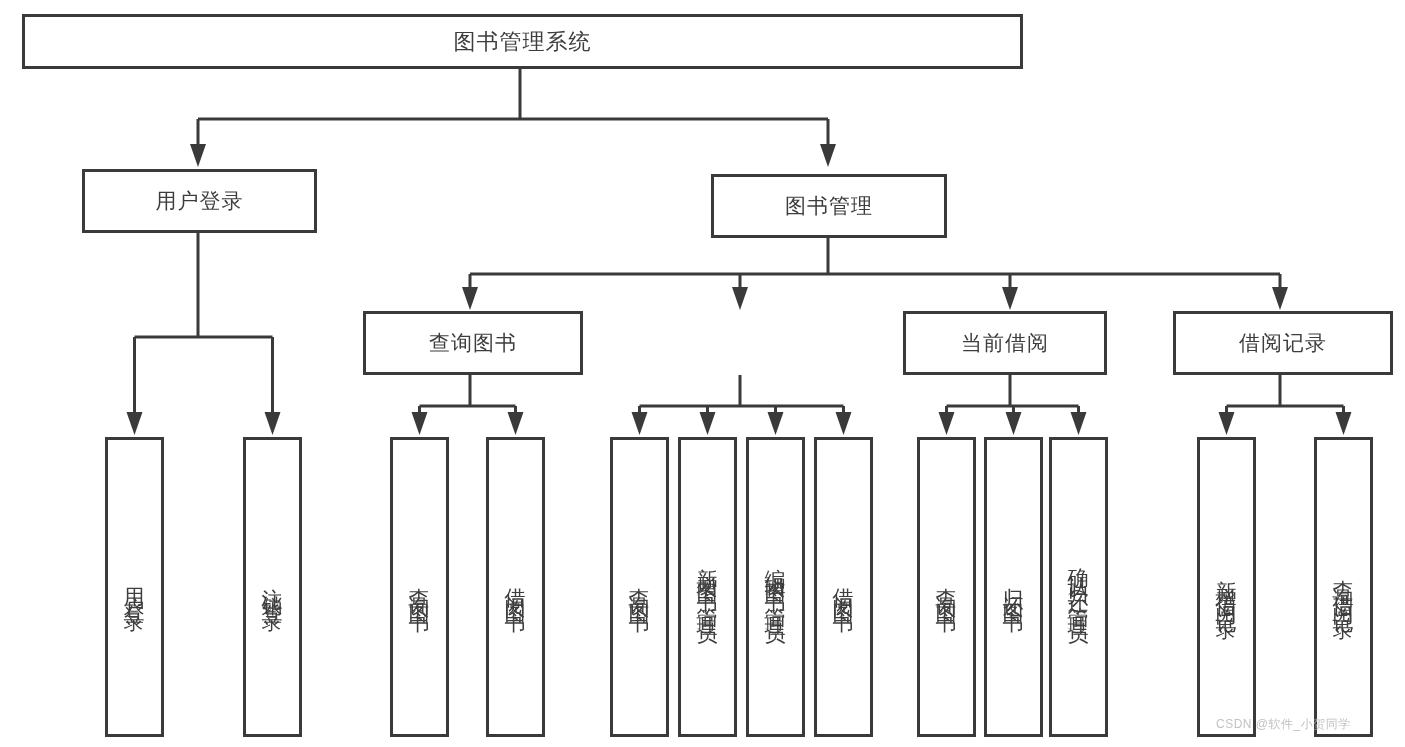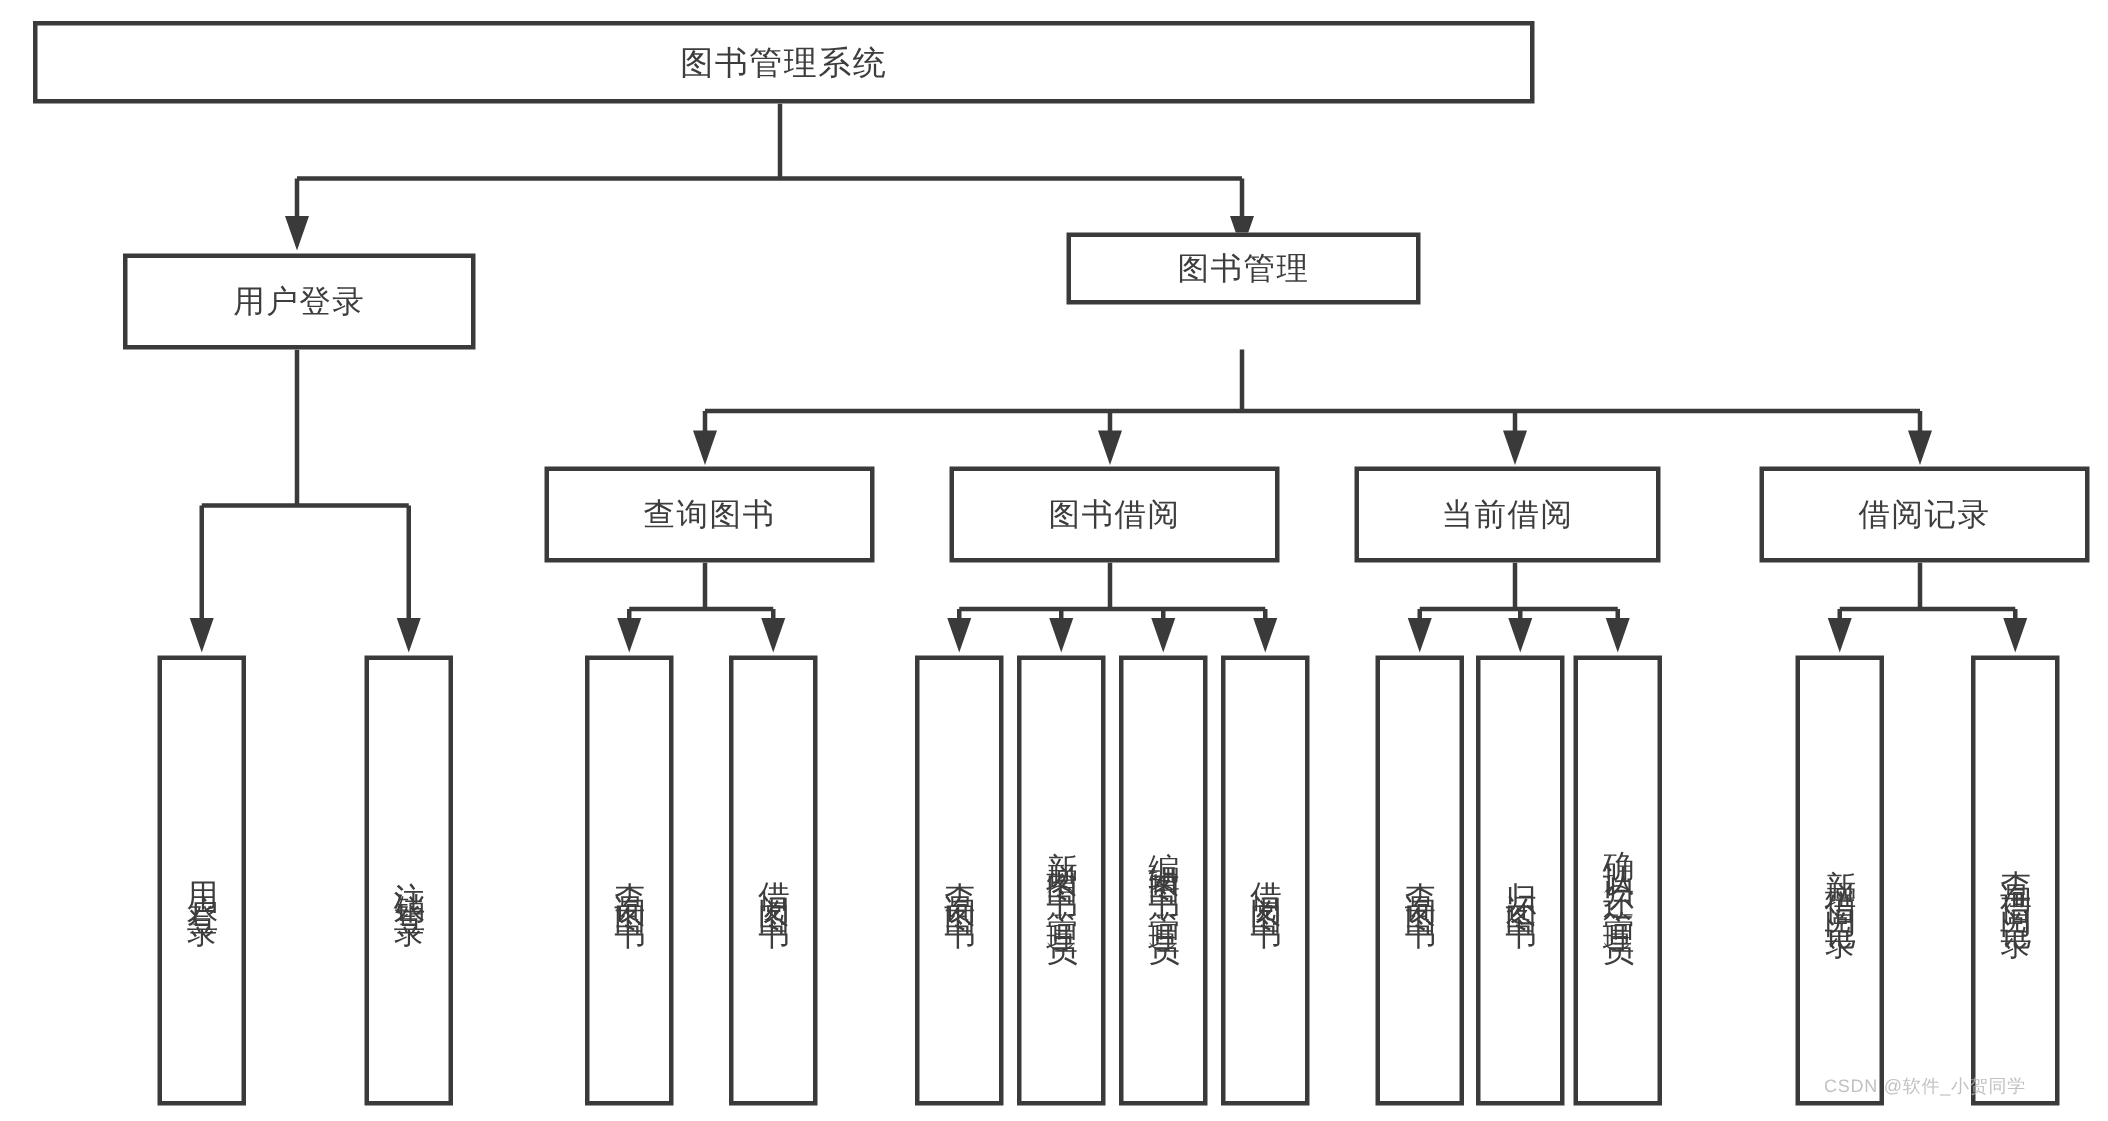--- a/index.html
+++ b/index.html
@@ -69,29 +69,26 @@
     <polygon points="1335.5,412 1351.5,412 1343.5,435" fill="currentColor"></polygon>
   </svg>
 
   <div class="box h root" style="left:22px;top:14px;width:1001px;height:55px">
     <span class="label">图书管理系统</span>
   </div>
 
   <div class="box h" style="left:82px;top:169px;width:235px;height:64px">
     <span class="label">用户登录</span>
   </div>
-  <div class="box h" style="left:711px;top:155px;width:236px;height:48px">
+  <div class="box h" style="left:711px;top:174px;width:236px;height:64px">
     <span class="label">图书管理</span>
   </div>
 
   <div class="box h" style="left:363px;top:311px;width:220px;height:64px">
     <span class="label">查询图书</span>
-  </div>
-  <div class="box h" style="left:633px;top:311px;width:220px;height:64px">
-    <span class="label">图书借阅</span>
   </div>
   <div class="box h" style="left:903px;top:311px;width:204px;height:64px">
     <span class="label">当前借阅</span>
   </div>
   <div class="box h" style="left:1173px;top:311px;width:220px;height:64px">
     <span class="label">借阅记录</span>
   </div>
 
   <div class="box v" style="left:105px">
     <span class="label">用户登录</span>

